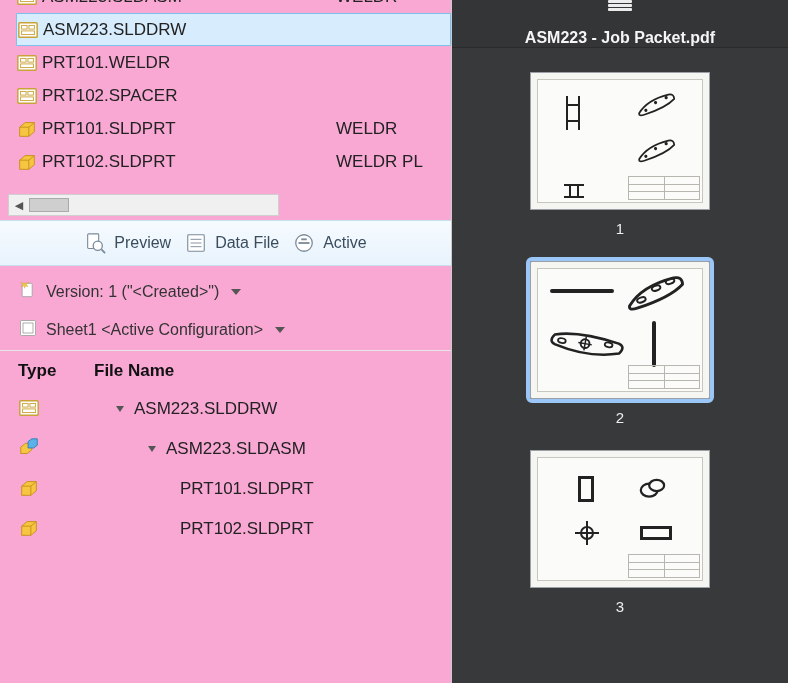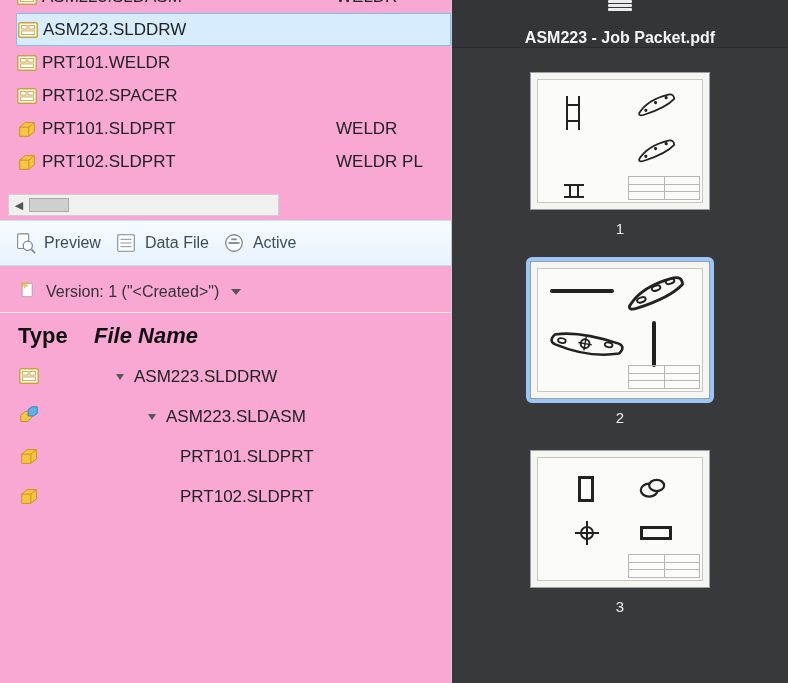--- a/index.html
+++ b/index.html
@@ -78,20 +78,21 @@
     
     .tabs-bar {
       display:flex;
       gap:14px;
       align-items:center;
       height:46px;
       padding:0 14px;
       background: linear-gradient(#f6fbff,#e8f3fc);
       border-top:1px solid #c7dff2;
       border-bottom:1px solid #c7dff2;
+      justify-content:center;
     }
     .tab {
       display:flex;
       align-items:center;
       gap:8px;
       color:#3a4d5f;
       font-size:16px;
     }
     .tab .ticon { width:22px;height:22px;display:inline-flex;align-items:center;justify-content:center; }
 
@@ -104,26 +105,26 @@
     .vstack .line {
       display:flex;align-items:center;gap:8px;font-size:16px;color:#333;
     }
     .caret-down{display:inline-block;width:0;height:0;border-left:5px solid transparent;border-right:5px solid transparent;border-top:6px solid #555;margin-left:4px;}
 
     
     .ref-headers {
       display:flex;
       padding: 10px 18px 8px 18px;
       font-weight:700;
-      font-size:22px;
+      font-size:17px;
       color:#111;
       border-top:1px solid #e6e6e6;
     }
     .col-type{flex:0 0 76px;}
-    .col-name{flex:1;font-style:italic;}
+    .col-name{flex:1;}
 
     .ref-list { padding: 0 18px; }
     .ref-row {
       display:flex;
       align-items:center;
       height:40px;
     }
     .ref-row .col-type{display:flex;align-items:center;justify-content:flex-start;}
     .ref-row .name-cell{display:flex;align-items:center;font-size:17px;color:#222;}
     .indent1{padding-left:22px;}
@@ -334,20 +335,30 @@
 
   <div class="vstack">
     <div class="line">
       <span class="ticon">
         <svg viewBox="0 0 24 24" width="20" height="20">
             <rect x="5" y="4" width="12" height="16" rx="1" fill="#fff" stroke="#9d9d9d"></rect>
             <path d="M3 3 L6 5 L4 8 L7 7 L8 10 L9 7 L12 8 L10 5 L13 3 L9 4 Z" fill="#f4c648" stroke="#caa238" stroke-width="0.5"></path>
           </svg>
       </span>
       <span>Version: 1 ("&lt;Created&gt;")</span>
+      <span class="caret-down"></span>
+    </div>
+    <div class="line">
+      <span class="ticon">
+        <svg viewBox="0 0 24 24" width="20" height="20">
+            <rect x="3" y="3" width="18" height="18" rx="1" fill="#fff" stroke="#9d9d9d"></rect>
+            <rect x="6" y="6" width="12" height="12" fill="none" stroke="#9d9d9d"></rect>
+          </svg>
+      </span>
+      <span>Sheet1 &lt;Active Configuration&gt;</span>
       <span class="caret-down"></span>
     </div>
   </div>
 
   <div class="ref-headers">
     <div class="col-type">Type</div>
     <div class="col-name">File Name</div>
   </div>
 
   <div class="ref-list">

